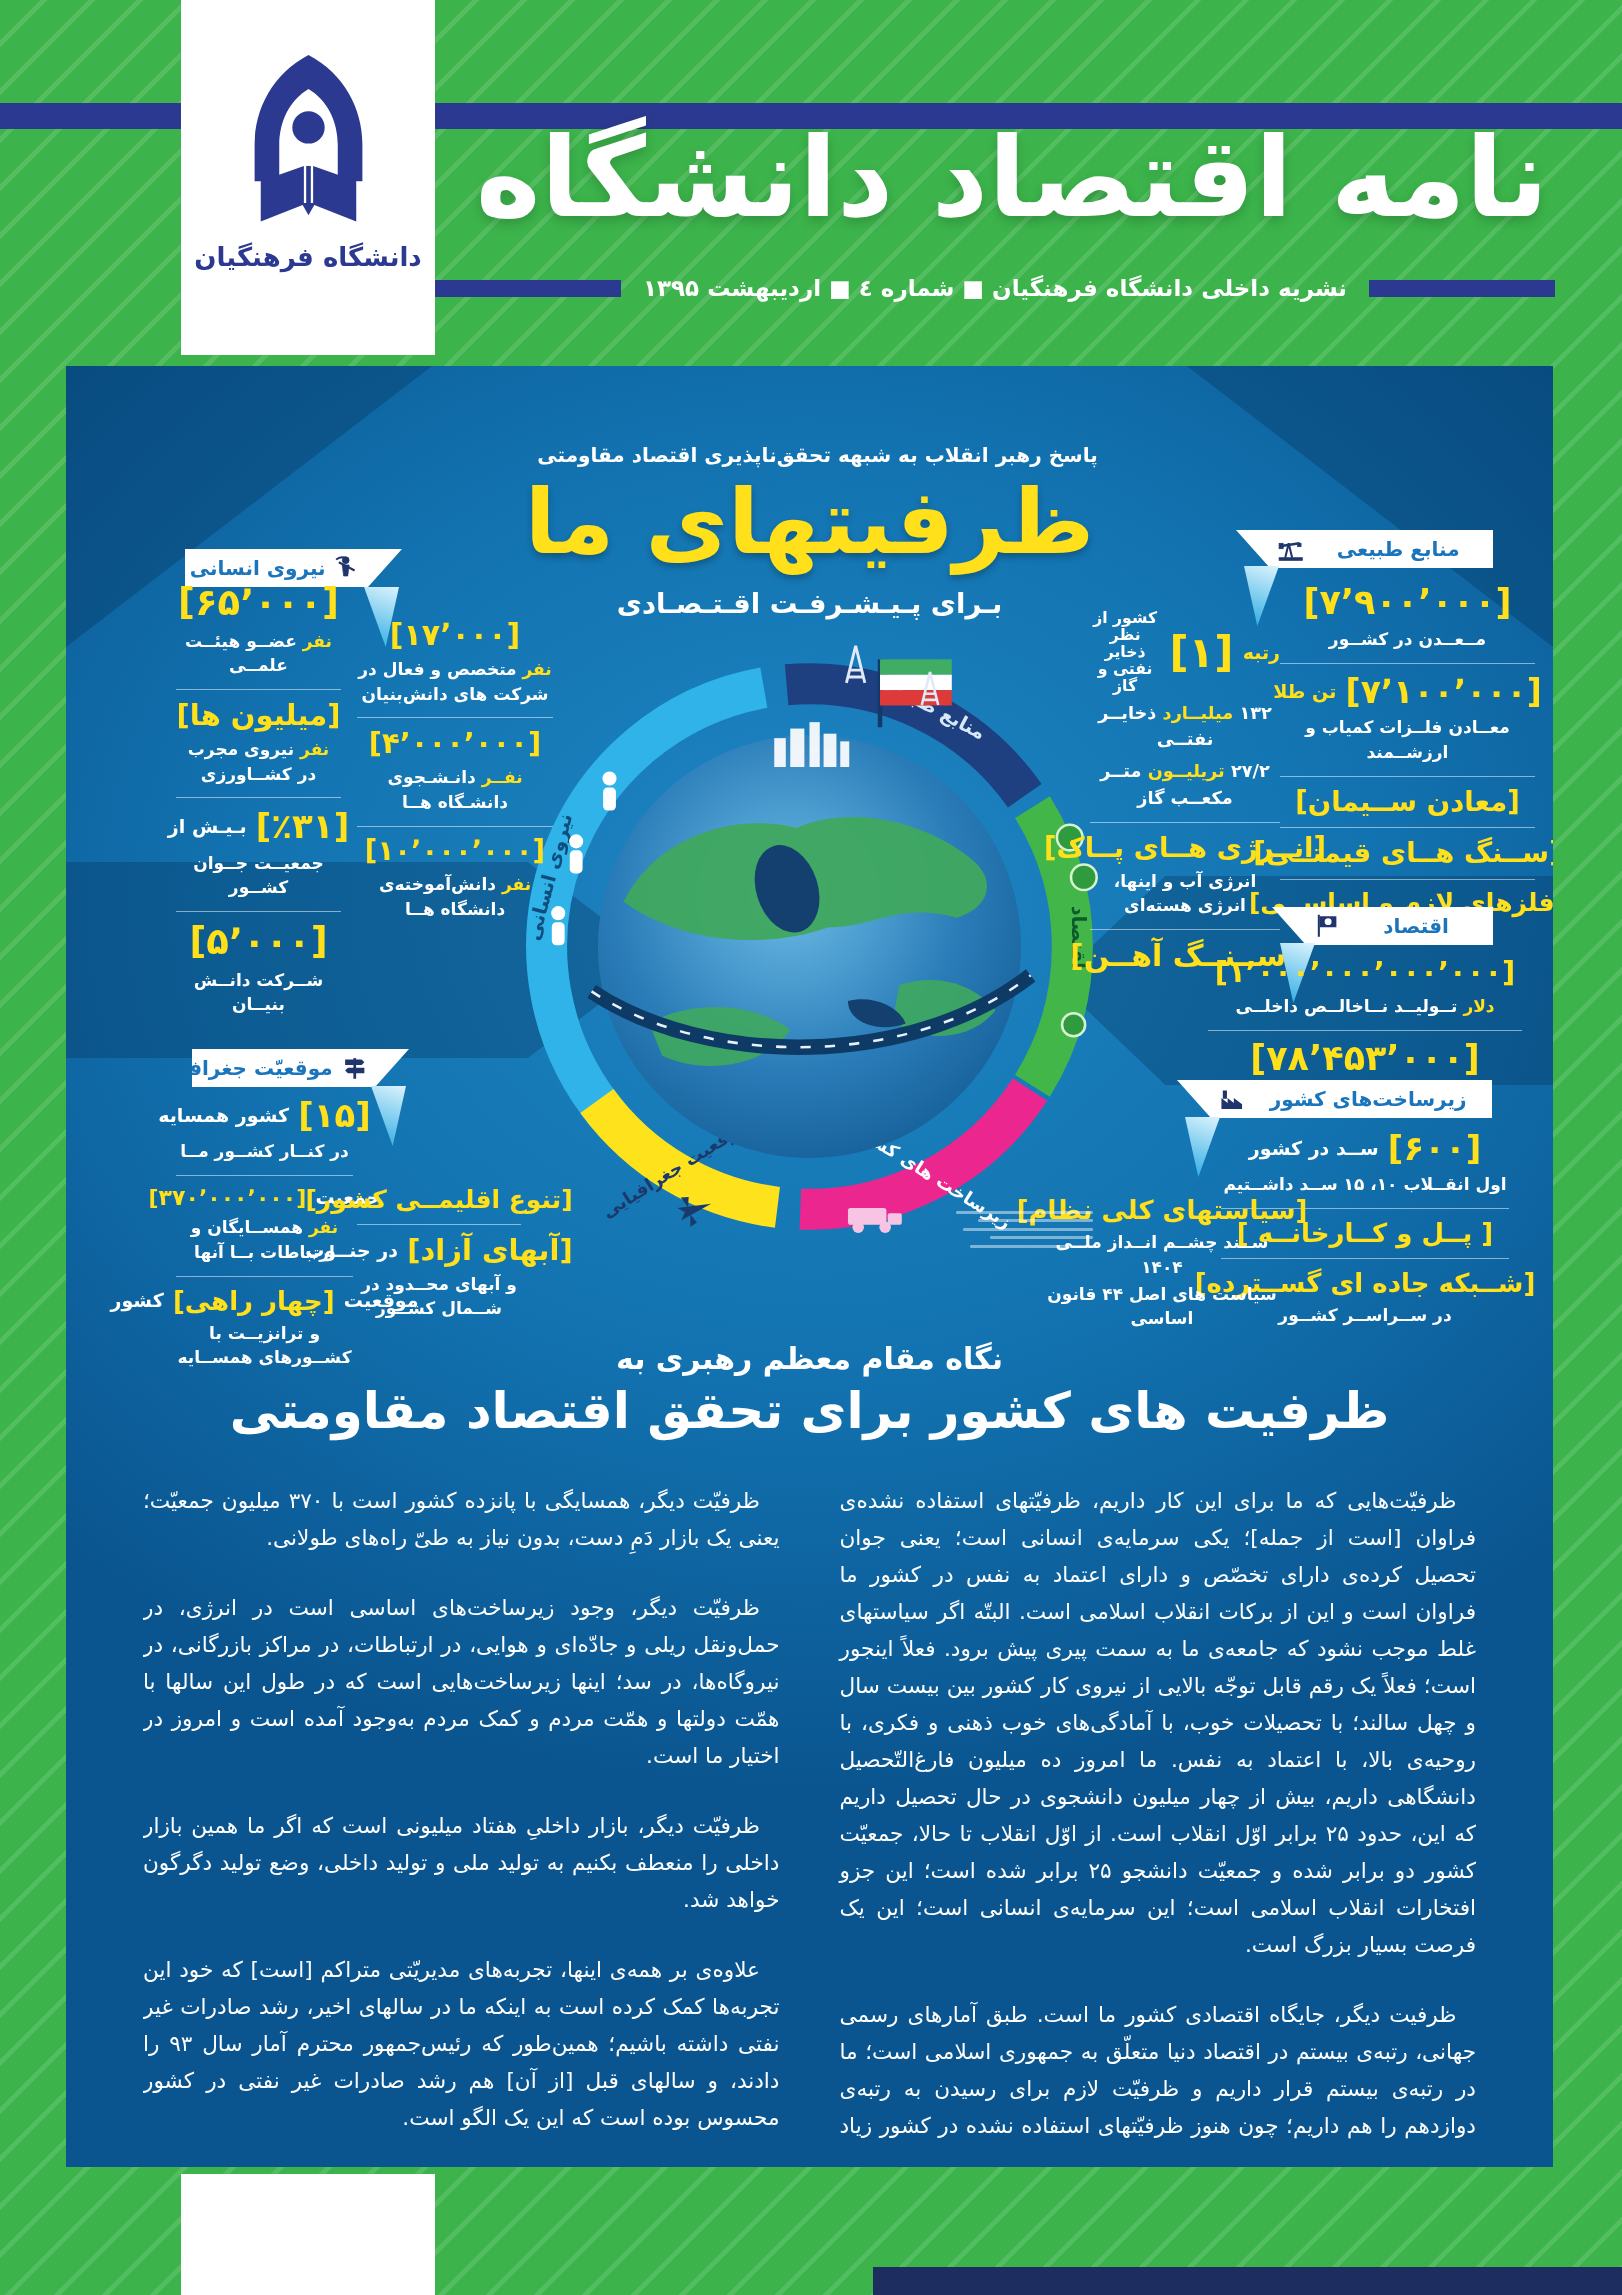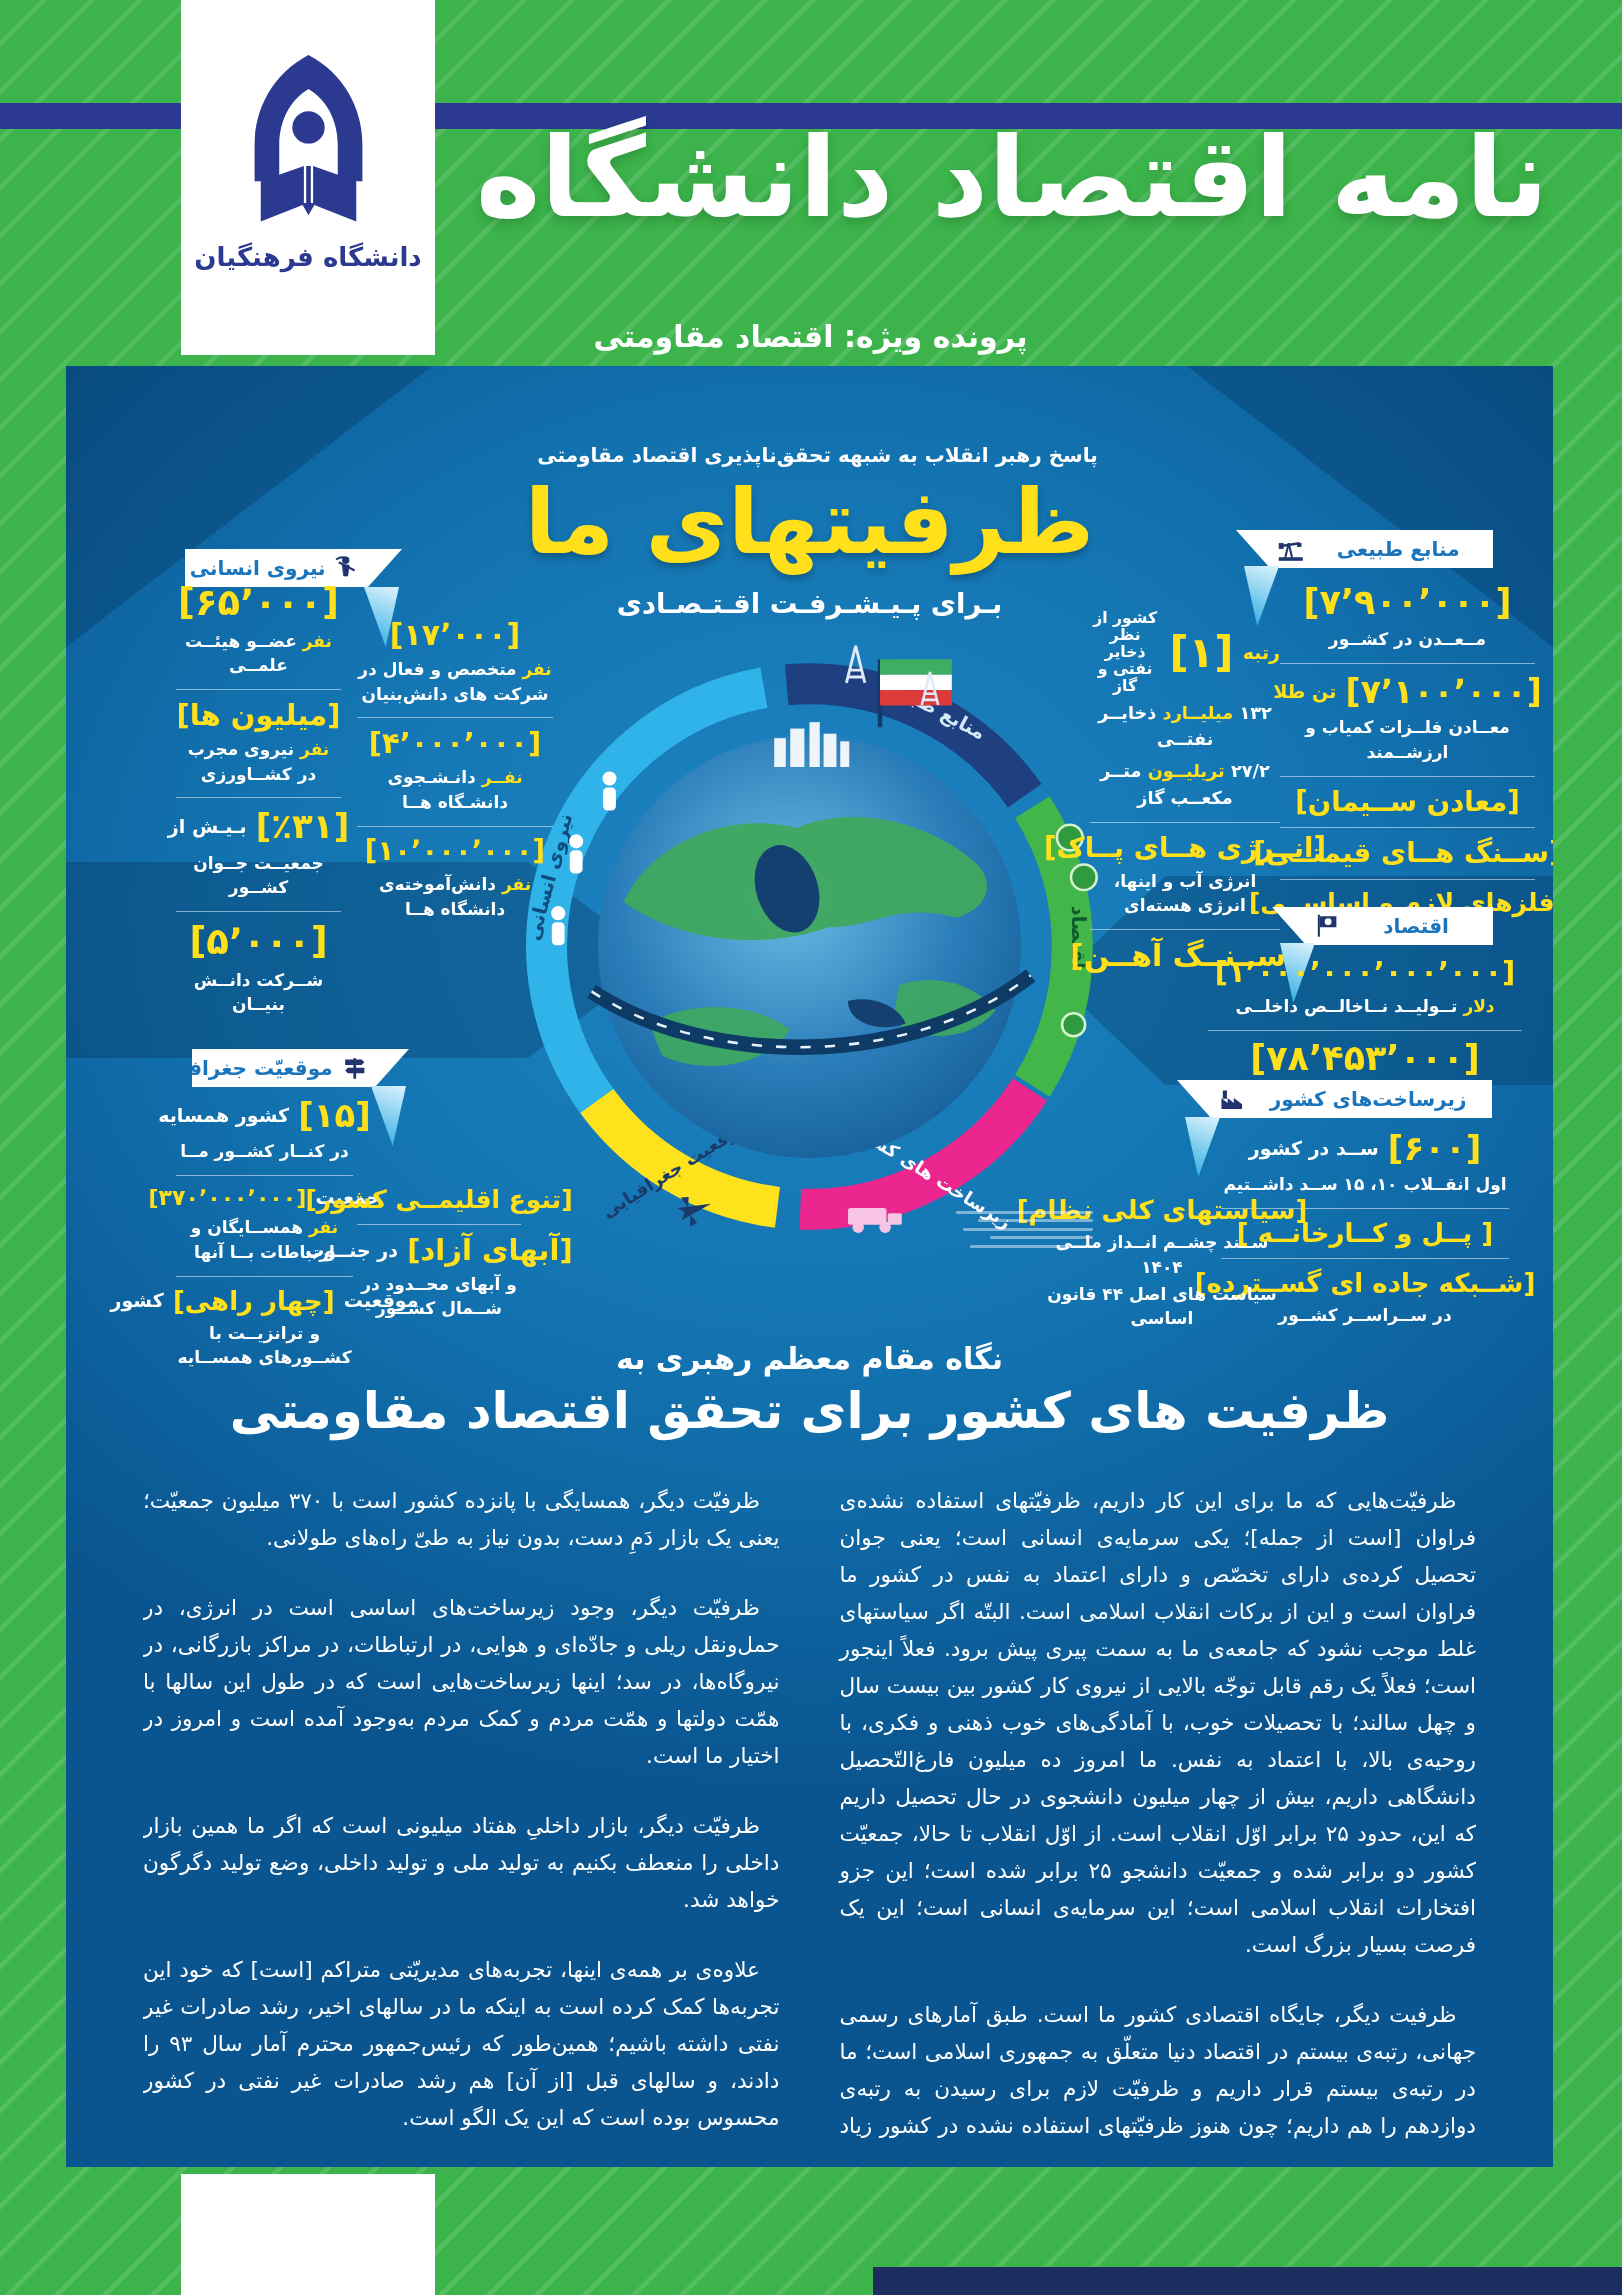--- a/index.html
+++ b/index.html
@@ -83,21 +83,25 @@
   .footer-bar{position:absolute;left:874px;top:2267px;width:749px;height:29px;background:#1d2d5f;}
   .globe-wrap{position:absolute;left:423px;top:260px;width:641px;height:641px;}
 </style>
 </head>
 <body>
 
 <div class="page">
 
   <div class="header-stripe"></div>
   <div class="masthead-title">نامه اقتصاد دانشگاه</div>
-  <div class="dossier">پرونده ویژه: اقتصاد مقاومتی</div>
+  <div class="subtitle-row">
+    <div class="subtitle-bar"></div>
+    <div class="subtitle-text">نشریه داخلی دانشگاه فرهنگیان ■ شماره ٤ ■ اردیبهشت ۱۳۹۵</div>
+    <div class="subtitle-bar"></div>
+  </div>
 
   <div class="logo-box">
     <div class="logo-mark">
       <svg viewBox="0 0 200 226">
         <path fill="#2b3990" d="M100 4 C 54 28 30 74 30 120 L30 168 L62 168 L62 120 C62 90 76 62 100 48 C124 62 138 90 138 120 L138 168 L170 168 L170 120 C170 74 146 28 100 4 Z"></path>
         <circle cx="100" cy="98" r="21" fill="#2b3990"></circle>
         <path fill="#2b3990" d="M38 168 L94 148 L94 198 L38 220 Z"></path>
         <path fill="#2b3990" d="M162 168 L106 148 L106 198 L162 220 Z"></path>
         <path d="M100 148 L100 198" stroke="#2b3990" stroke-width="6"></path>
         <path fill="#2b3990" d="M100 212 L91 196 L109 196 Z"></path>

